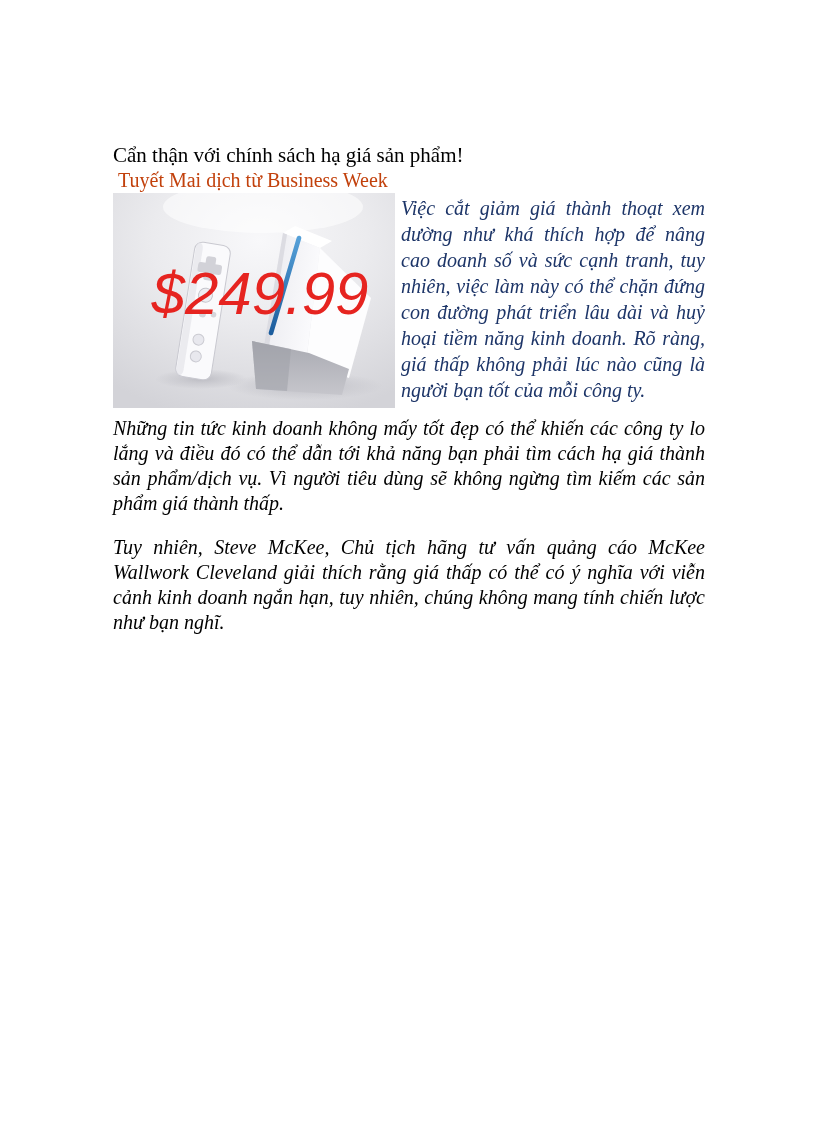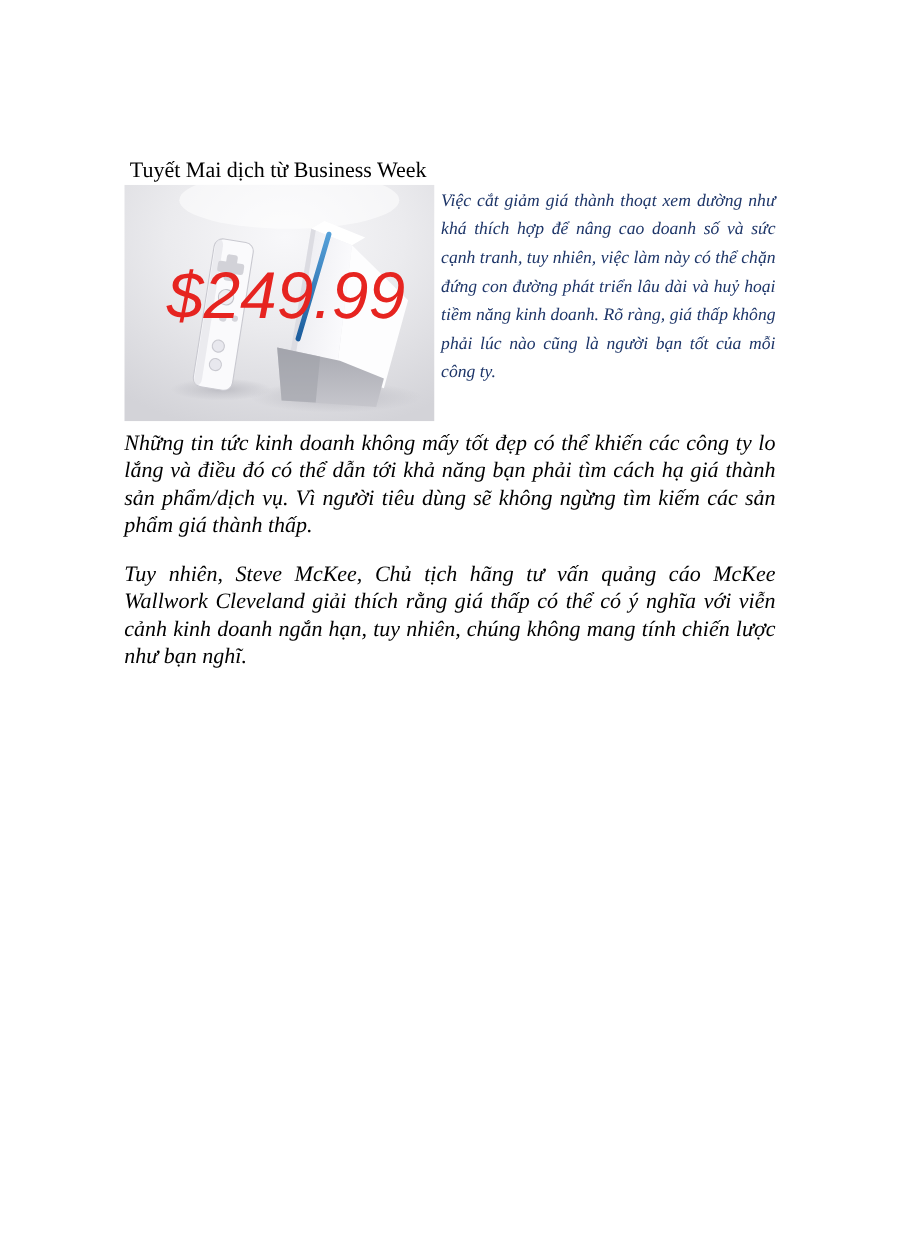--- a/index.html
+++ b/index.html
@@ -13,50 +13,51 @@
     font-family:"Liberation Serif","DejaVu Serif",serif;
     color:#000000;
     overflow:hidden;
   }
   h1.title {
     font-size:21px; line-height:25px;
     font-weight:normal; margin:0;
   }
   .byline {
     font-size:20px; line-height:24px;
-    color:#000000;
+    color:#c2410c;
     padding-left:5px;
   }
   .media-row { display:flex; margin:1px 0 8px 0; }
   figure.wii-figure {
     margin:0; padding:0;
     width:282px; height:215px;
     flex:0 0 282px;
     font-style:italic;
   }
   .lead {
     width:310px; box-sizing:border-box;
     padding-left:6px; margin-top:2px;
     font-style:italic;
-    font-size:16px; line-height:26px;
+    font-size:20px; line-height:26px;
     text-align:justify;
     color:#1d3568;
   }
   .body-text p {
     font-size:20px; line-height:25px;
     text-align:justify;
     margin:0 0 19px 0;
     font-style:italic;
   }
 </style>
 </head>
 <body>
 
 <div class="page">
 
+  <h1 class="title">Cẩn thận với chính sách hạ giá sản phẩm!</h1>
 
   <div class="byline">Tuyết Mai dịch từ Business Week</div>
 
   <div class="media-row">
 
     <figure class="wii-figure">
       <svg viewBox="0 0 282 215" width="282" height="215" role="img">
         <defs>
           <radialGradient id="bgGrad" cx="52%" cy="22%" r="85%">
             <stop offset="0%" stop-color="#f8f8fa"></stop>

